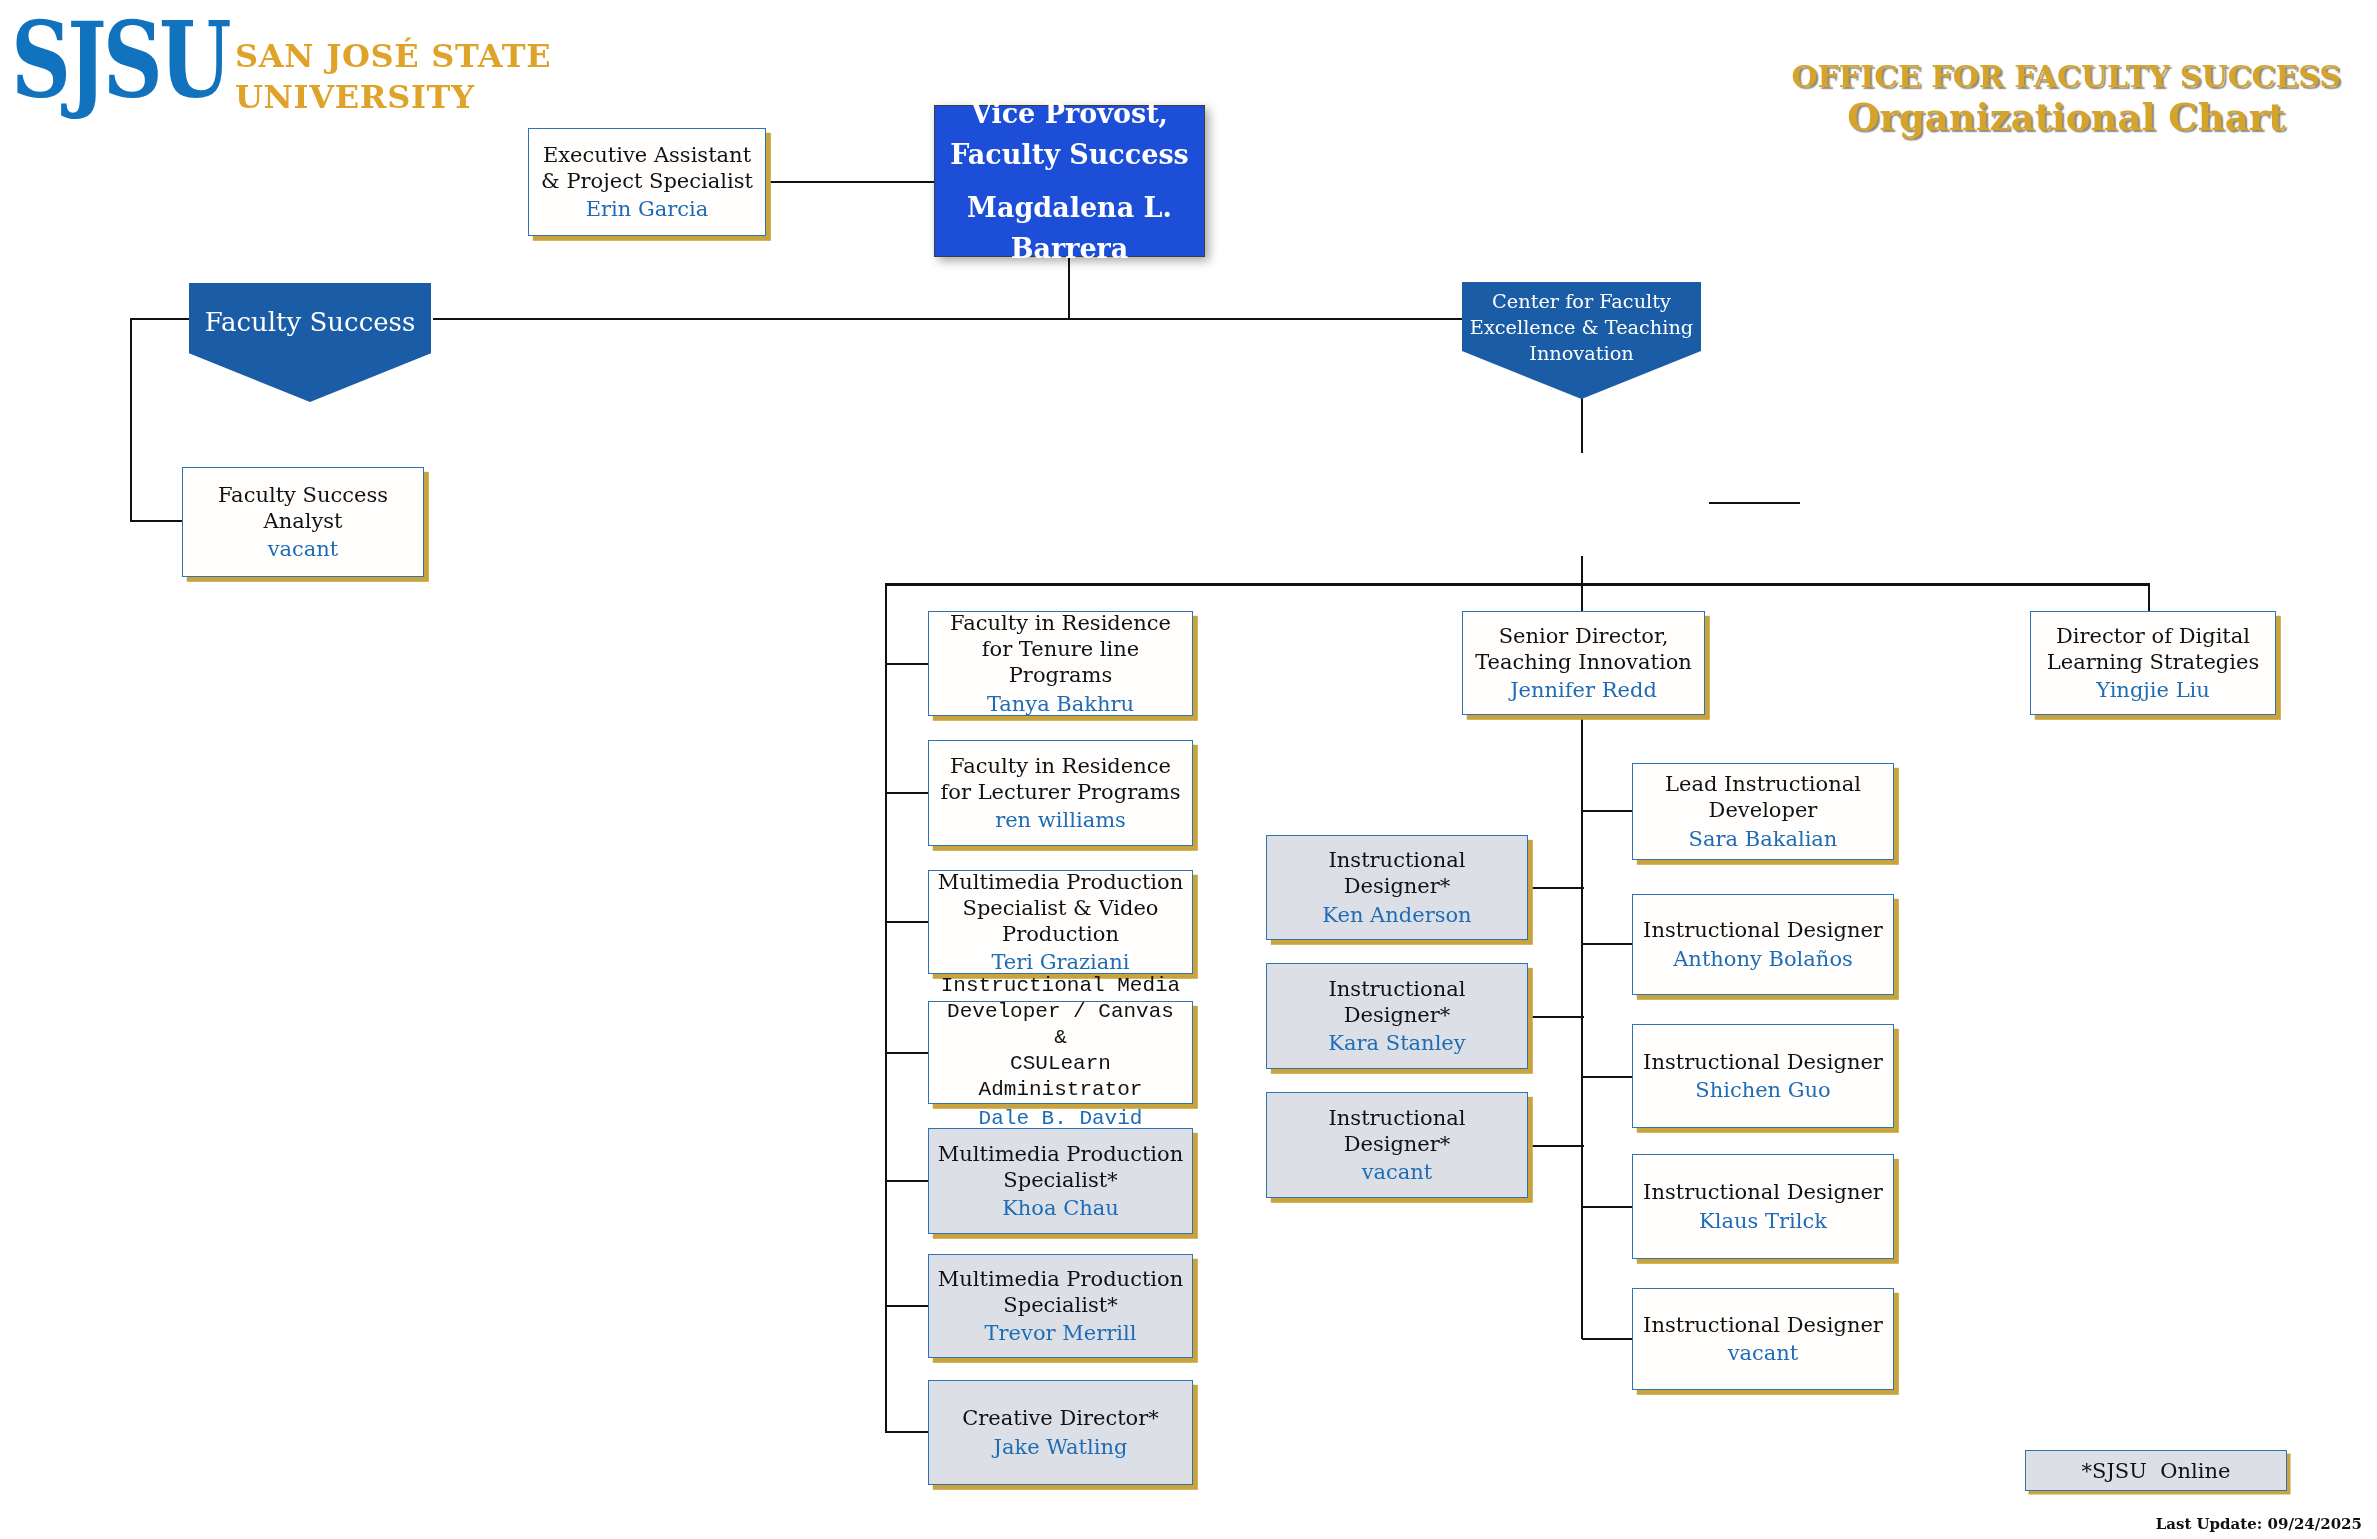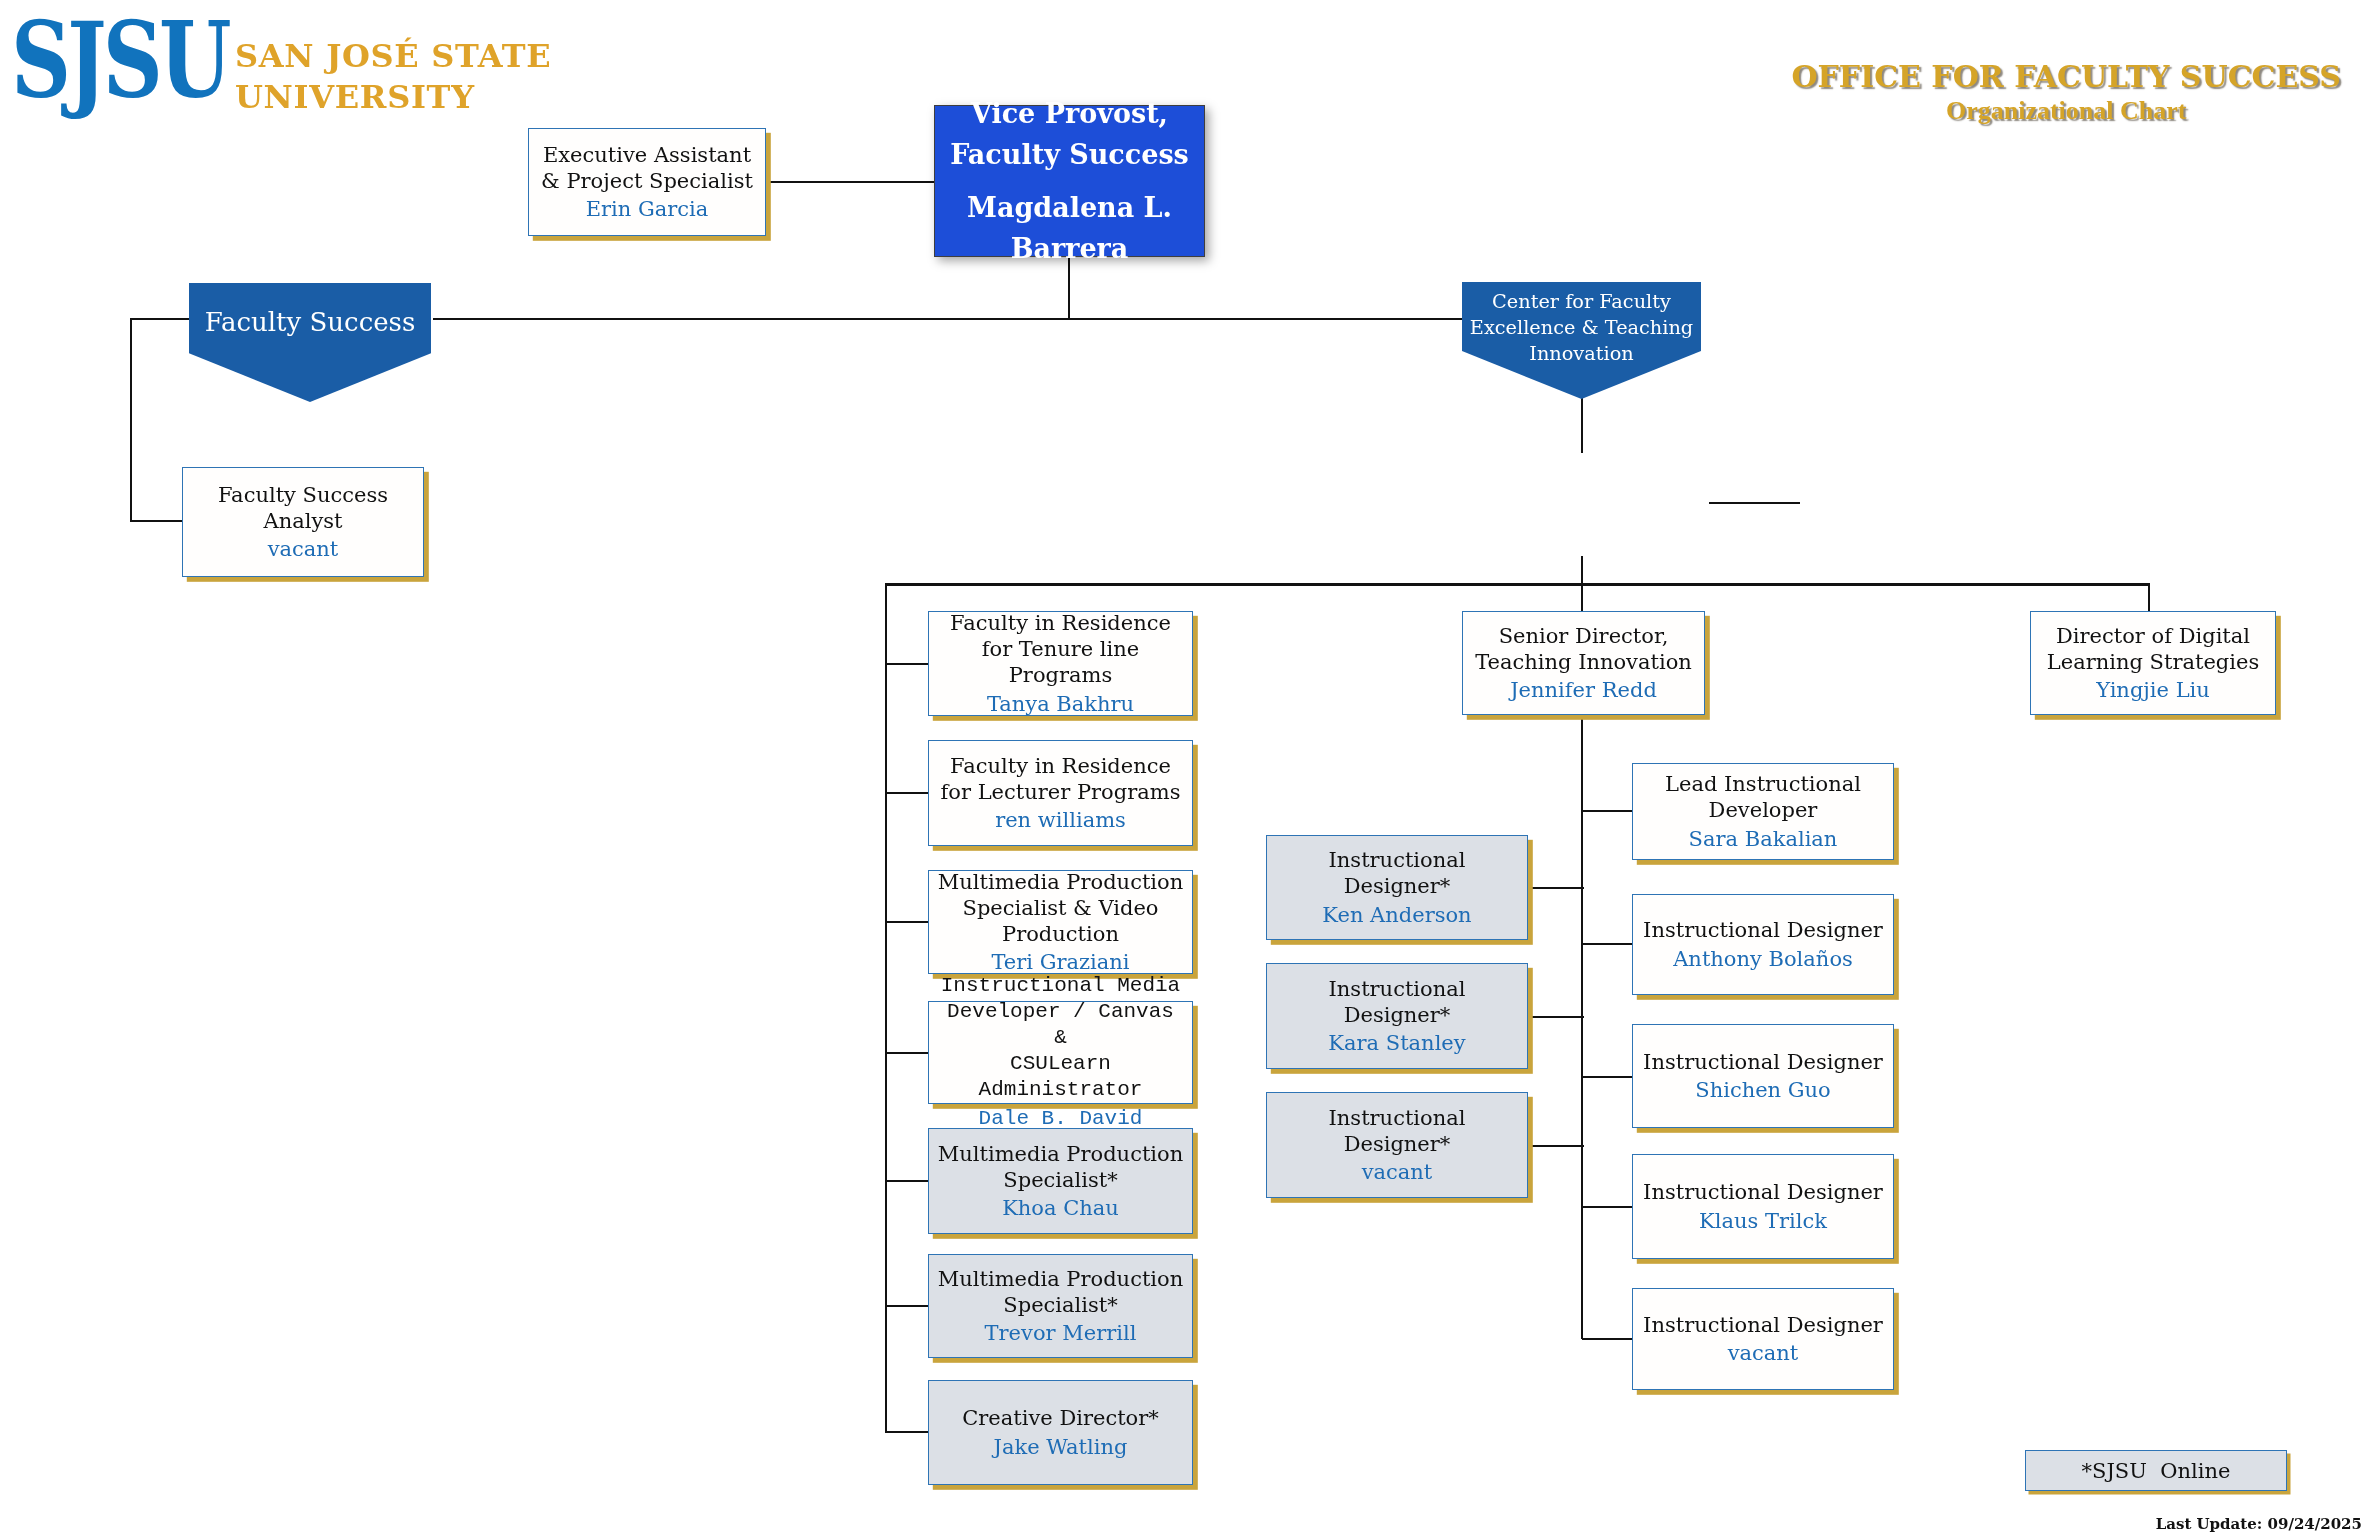--- a/index.html
+++ b/index.html
@@ -8,21 +8,21 @@
 
   
   .logo-acronym{position:absolute;left:11px;top:4.1px;font-size:104px;font-weight:bold;
                 color:#1173bd;letter-spacing:-4.8px;transform:scaleX(.80);transform-origin:left top;
                 line-height:1.1;}
   .logo-name{position:absolute;left:235px;top:36px;font-size:32px;color:#dfa32a;
              line-height:1.28;letter-spacing:0.7px;font-weight:bold;}
   .org-title{position:absolute;right:36px;top:59px;text-align:center;color:#d5a428;
              font-weight:bold;text-shadow:2.1px 2.1px 1.4px #8d8880;line-height:1.2;}
   .org-title .l1{font-size:30px;}
-  .org-title .l2{font-size:26px;font-family:Liberation Serif, serif;}
+  .org-title .l2{font-size:37px;}
 
   
   .hline,.vline{position:absolute;background:#111;}
   .hline{height:2.1px;}
   .vline{width:2.1px;}
   .thick{height:2.8px;}
 
   
   .node{position:absolute;background:#fffefd;border:1.4px solid #2e74b5;
         box-shadow:4.8px 4.8px 0 #c9a43c;display:flex;flex-direction:column;align-items:center;

